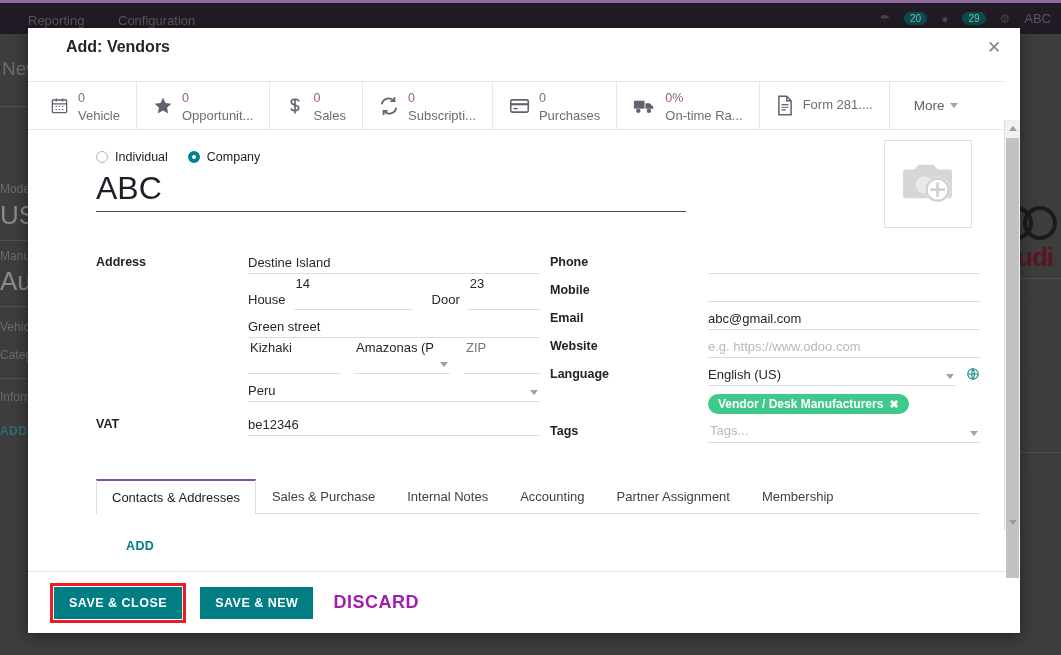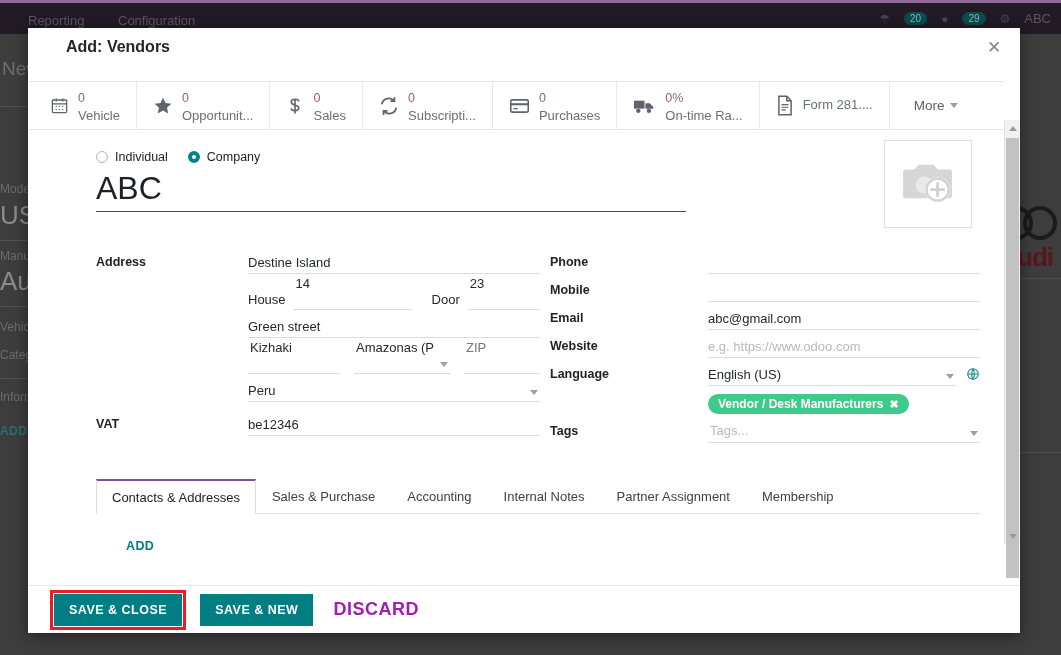--- a/index.html
+++ b/index.html
@@ -188,21 +188,21 @@
   }
   .tab.active {
     border-color:#dfdfdf; border-top:2px solid #7c5295; background:#fff;
     margin-bottom:-1px; color:#1b1e24;
   }
   .tabpanel { margin:22px 0 0 58px; }
   .add-link { color:#017e84; font-size:12.5px; font-weight:bold; letter-spacing:.4px; cursor:pointer; }
 
   
   .modal-footer {
-    flex:none; height:48px; border-top:1px solid #e6e6e6;
+    flex:none; height:62px; border-top:1px solid #e6e6e6;
     display:flex; align-items:center; padding-left:22px; gap:14px; background:#fff;
   }
   .btn {
     background:#017e84; color:#fff; border:none; font-weight:bold;
     font-size:12.5px; letter-spacing:.5px; padding:9px 15px; cursor:pointer;
     font-family:"Liberation Sans", sans-serif;
   }
   .btn-wrap-hl { border:3px solid #ec1c24; padding:1px; display:inline-block; }
   .btn-link {
     background:none; border:none; color:#a21caf; font-weight:bold;
@@ -515,22 +515,22 @@
                   <span class="caret-field"></span>
                 </span>
               </span>
             </div>
           </div>
         </div>
 
         <div class="tabs">
           <button class="tab active">Contacts &amp; Addresses</button>
           <button class="tab">Sales &amp; Purchase</button>
+          <button class="tab">Internal Notes</button>
           <button class="tab">Accounting</button>
-          <button class="tab">Internal Notes</button>
           <button class="tab">Partner Assignment</button>
           <button class="tab">Membership</button>
         </div>
 
         <div class="tabpanel">
           <span class="add-link">ADD</span>
         </div>
 
       </div>
     </div>

